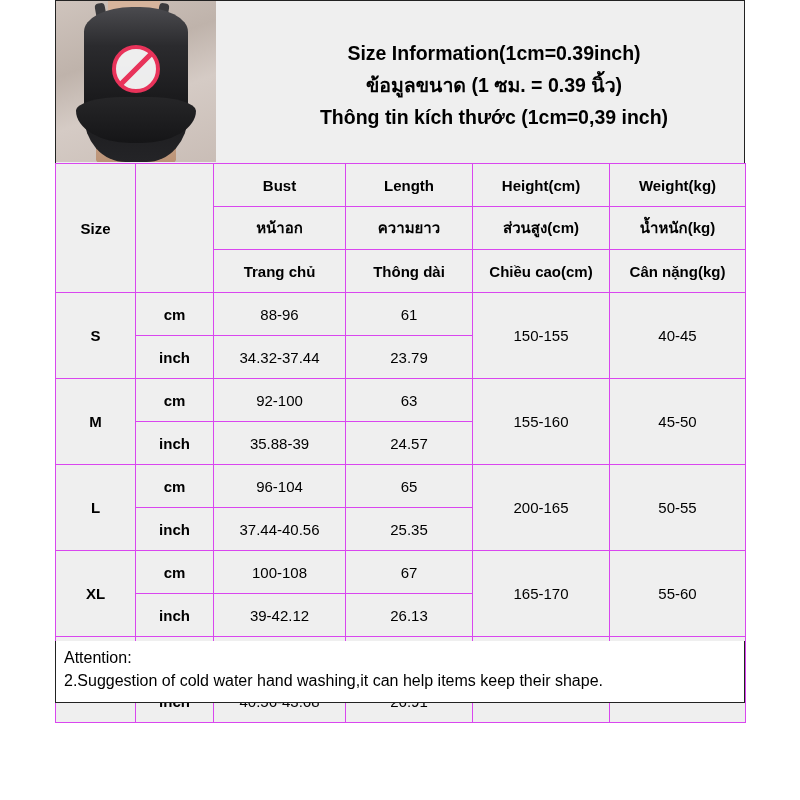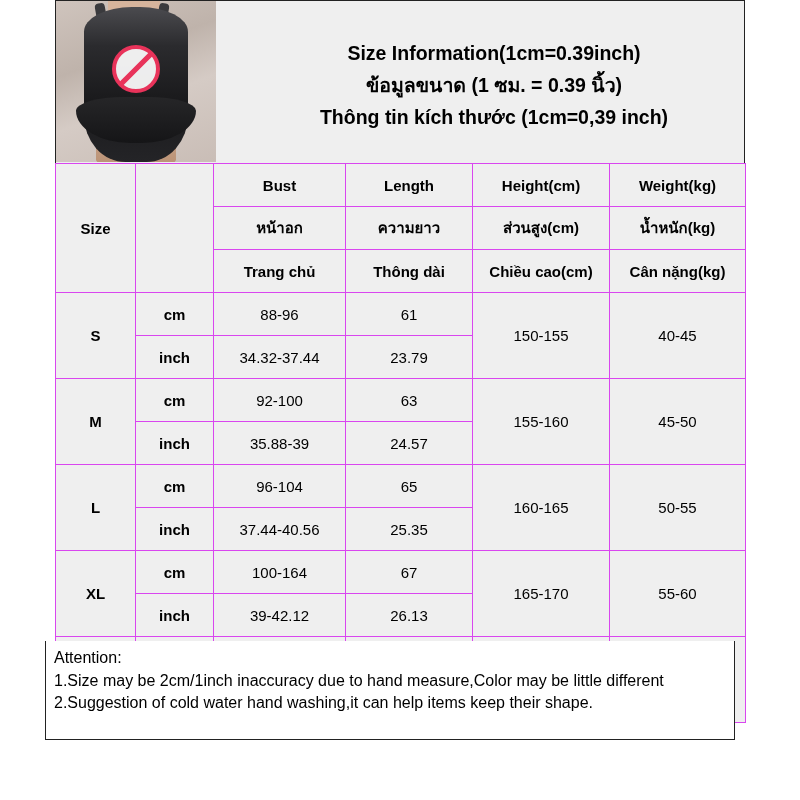--- a/index.html
+++ b/index.html
@@ -177,28 +177,28 @@
   col.c-size   { width: 80px; }
   col.c-unit   { width: 78px; }
   col.c-bust   { width: 132px; }
   col.c-length { width: 127px; }
   col.c-height { width: 137px; }
   col.c-weight { width: 136px; }
 
   
   .attention {
     position: absolute;
-    left: 45px;
+    left: 55px;
     width: 690px;
     top: 641px;
     border: 1px solid #222;
     border-top: none;
     background: #ffffff;
     box-sizing: border-box;
-    padding: 6px 8px 24px 8px;
+    padding: 6px 8px 10px 8px;
   }
   .attention .line {
     font-size: 16px;
     line-height: 22.5px;
     white-space: nowrap;
   }
 </style>
 </head>
 <body>
 
@@ -279,33 +279,33 @@
         <td class="unit">inch</td>
         <td class="val">35.88-39</td>
         <td class="val">24.57</td>
       </tr>
 
       <tr>
         <td class="size-label" rowspan="2">L</td>
         <td class="unit">cm</td>
         <td class="val">96-104</td>
         <td class="val">65</td>
-        <td class="val" rowspan="2">160-165</td>
+        <td class="val" rowspan="2">200-165</td>
         <td class="val" rowspan="2">50-55</td>
       </tr>
       <tr>
         <td class="unit">inch</td>
         <td class="val">37.44-40.56</td>
         <td class="val">25.35</td>
       </tr>
 
       <tr>
         <td class="size-label" rowspan="2">XL</td>
         <td class="unit">cm</td>
-        <td class="val">100-164</td>
+        <td class="val">100-108</td>
         <td class="val">67</td>
         <td class="val" rowspan="2">165-170</td>
         <td class="val" rowspan="2">55-60</td>
       </tr>
       <tr>
         <td class="unit">inch</td>
         <td class="val">39-42.12</td>
         <td class="val">26.13</td>
       </tr>
 
@@ -320,17 +320,16 @@
       <tr>
         <td class="unit">inch</td>
         <td class="val">40.56-43.68</td>
         <td class="val">26.91</td>
       </tr>
     </tbody>
   </table>
 
   <div class="attention">
     <div class="line">Attention:</div>
-    <div class="line">1.Size may be 2cm/1inch inaccuracy due to hand measure,Color may be little different</div>
     <div class="line">2.Suggestion of cold water hand washing,it can help items keep their shape.</div>
   </div>
 
 </div>
 
 </body></html>

